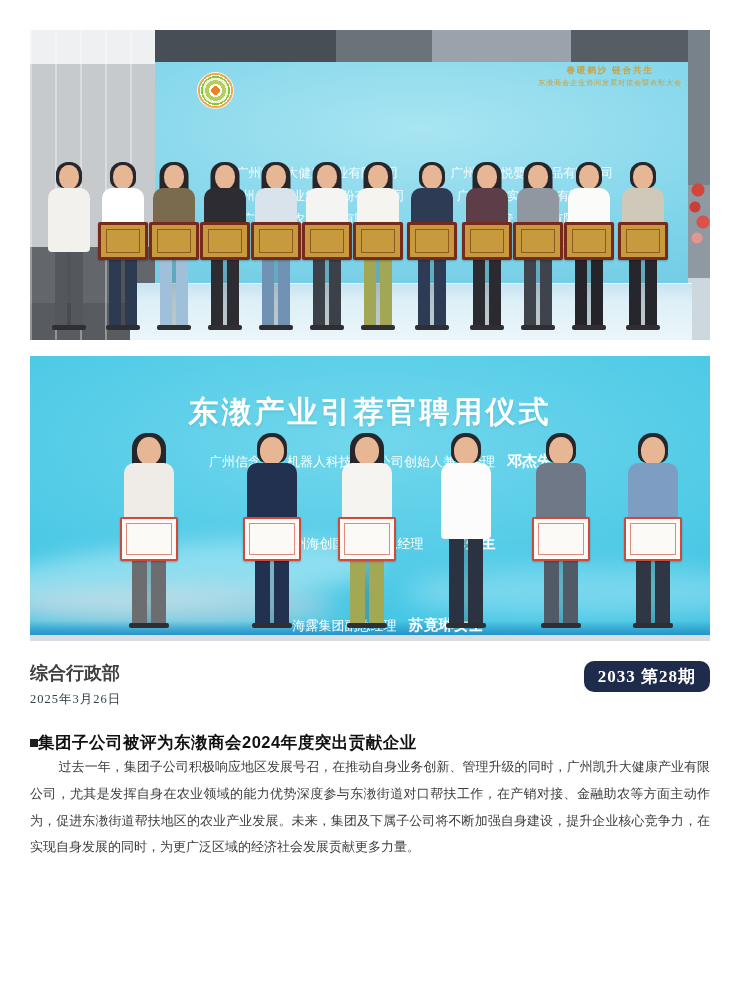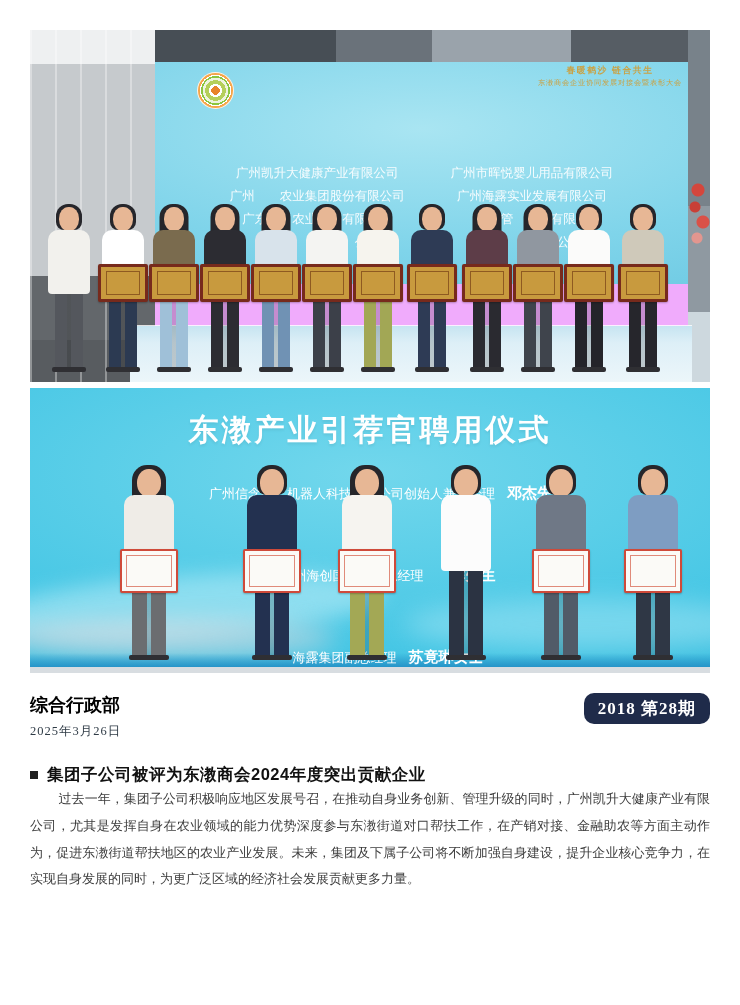--- a/index.html
+++ b/index.html
@@ -5,21 +5,21 @@
   html,body{margin:0;padding:0;}
   body{
     width:740px;height:1005px;background:#ffffff;position:relative;overflow:hidden;
     font-family:"Liberation Sans","DejaVu Sans",sans-serif;
   }
   .page{position:relative;width:740px;height:1005px;}
   .content{position:relative;padding:30px 30px 0;z-index:2;}
 
   
   .photo{position:relative;width:680px;overflow:hidden;}
-  .photo1{height:352px;margin-bottom:6px;background:#f0abfc;}
+  .photo1{height:310px;margin-bottom:16px;background:#22c55e;}
   .photo2{height:285px;background:radial-gradient(130% 110% at 50% 30%,#72d7ec 0%,#47c7e5 55%,#2fb4d8 100%);}
 
   
   .ceiling{position:absolute;left:125px;right:22px;top:0;height:32px;
     background:linear-gradient(90deg,#474e55 0 34%,#6a727a 34% 52%,#9aa3ab 52% 78%,#565d64 78% 100%);}
   .wall{position:absolute;left:0;top:0;width:125px;height:100%;
     background:
       repeating-linear-gradient(90deg,rgba(255,255,255,.35) 0 2px,rgba(255,255,255,0) 2px 25px),
       linear-gradient(180deg,#eef0f1 0 34px,#c6cacd 34px 70%,#63676b 70% 88%,#585c60 88% 100%);}
   .side-strip{position:absolute;right:0;top:0;width:22px;height:100%;
@@ -47,21 +47,21 @@
     text-shadow:0 2px 3px rgba(0,0,0,.07);}
   .companies{position:absolute;top:100px;left:0;right:0;display:flex;justify-content:center;gap:46px;z-index:1;}
   .company-col{display:flex;flex-direction:column;text-align:center;}
   .company-col div{font-size:12.5px;line-height:23px;color:#fbfeff;opacity:.95;white-space:pre;}
 
   
   .wave{position:absolute;border-radius:50%;}
   .wave1{left:-8%;bottom:12%;width:60%;height:22%;background:#bfeef8;filter:blur(10px);opacity:.55;transform:rotate(-4deg);}
   .wave2{left:-5%;bottom:5%;width:50%;height:14%;background:#f6dede;filter:blur(12px);opacity:.5;}
   .wave3{right:-10%;bottom:8%;width:55%;height:18%;background:#9fe4f4;filter:blur(12px);opacity:.55;}
-  .photo2 .screen-title{top:22px;font-size:30px;letter-spacing:3px;}
+  .photo2 .screen-title{top:36px;font-size:30px;letter-spacing:3px;}
   .officer-lines{position:absolute;top:64px;left:0;right:0;text-align:center;z-index:1;color:#ffffff;}
   .officer-line{line-height:27px;font-size:13px;white-space:pre;}
   .officer-name{font-weight:bold;font-size:15px;margin-left:12px;}
   .floor2{position:absolute;left:0;right:0;bottom:6px;height:14px;
     background:linear-gradient(180deg,rgba(42,140,190,0),#2694c8);}
   .table-edge{position:absolute;left:0;right:0;bottom:0;height:6px;background:#d8dde1;}
 
   
   .people-layer{position:absolute;inset:0;z-index:5;}
   .person{position:absolute;}
@@ -84,25 +84,25 @@
   .photo2 .legs{top:106px;width:34px;}
   .legs::after{content:'';position:absolute;bottom:0;left:-3px;right:-3px;height:5px;background:#2f2f33;border-radius:2px;}
   .cert{position:absolute;left:50%;transform:translateX(-50%);z-index:2;box-shadow:0 1px 2px rgba(0,0,0,.25);}
   .photo1 .cert{top:60px;width:44px;height:32px;background:#c89a3e;border:3px solid #772a1c;border-radius:2px;}
   .photo1 .cert::before{content:'';position:absolute;inset:4px 5px;border:1px solid rgba(110,55,18,.65);}
   .photo2 .cert{top:84px;width:54px;height:40px;background:#fbfaf7;border:2px solid #cf4a3a;border-radius:2px;}
   .photo2 .cert::before{content:'';position:absolute;inset:4px;border:1px solid #e08a7a;}
 
   
   .header-row{display:flex;justify-content:space-between;align-items:flex-start;margin-top:20px;}
-  .dept{font-family:"Liberation Serif","DejaVu Serif",serif;font-weight:bold;font-size:18px;color:#000000;}
+  .dept{font-family:"Liberation Serif","DejaVu Serif",serif;font-weight:bold;font-size:18px;color:#404040;}
   .date{font-family:"Liberation Serif","DejaVu Serif",serif;font-size:12.5px;color:#2f3b46;margin-top:6px;letter-spacing:1px;}
   .issue-badge{background:#1f2b4a;color:#ffffff;font-family:"Liberation Serif","DejaVu Serif",serif;
     font-weight:bold;font-size:17px;padding:4px 14px;border-radius:10px;letter-spacing:1px;}
-  .headline-row{display:flex;align-items:center;gap:9px;margin-top:24px;}
+  .headline-row{display:flex;align-items:center;margin-top:24px;}
   .bullet{width:8px;height:8px;background:#1f1f1f;flex:0 0 auto;}
   .headline{font-size:16.5px;font-weight:bold;color:#111111;letter-spacing:.5px;}
   .article{position:relative;z-index:2;margin-top:12px;}
   .para{margin:0;font-size:13px;line-height:2.06;color:#3d3d3d;text-align:justify;text-indent:2.2em;}
 
   .watermark{position:absolute;left:24px;bottom:4px;z-index:1;
     font-family:"DejaVu Sans","Liberation Sans",sans-serif;font-weight:bold;
     font-size:118px;line-height:1;letter-spacing:6px;color:#f1f1f1;}
 </style>
 </head>
@@ -286,21 +286,21 @@
             <div class="cert"></div>
           </div>
         </div>
     </div>
 
     <div class="header-row">
       <div class="dept-block">
         <div class="dept">综合行政部</div>
         <div class="date">2025年3月26日</div>
       </div>
-      <div class="issue-badge">2018 第28期</div>
+      <div class="issue-badge">2033 第28期</div>
     </div>
 
     <div class="article">
       <div class="headline-row">
         <span class="bullet"></span>
         <span class="headline">集团子公司被评为东漖商会2024年度突出贡献企业</span>
       </div>
       <p class="para">过去一年，集团子公司积极响应地区发展号召，在推动自身业务创新、管理升级的同时，广州凯升大健康产业有限公司，尤其是发挥自身在农业领域的能力优势深度参与东漖街道对口帮扶工作，在产销对接、金融助农等方面主动作为，促进东漖街道帮扶地区的农业产业发展。未来，集团及下属子公司将不断加强自身建设，提升企业核心竞争力，在实现自身发展的同时，为更广泛区域的经济社会发展贡献更多力量。</p>
     </div>
 

